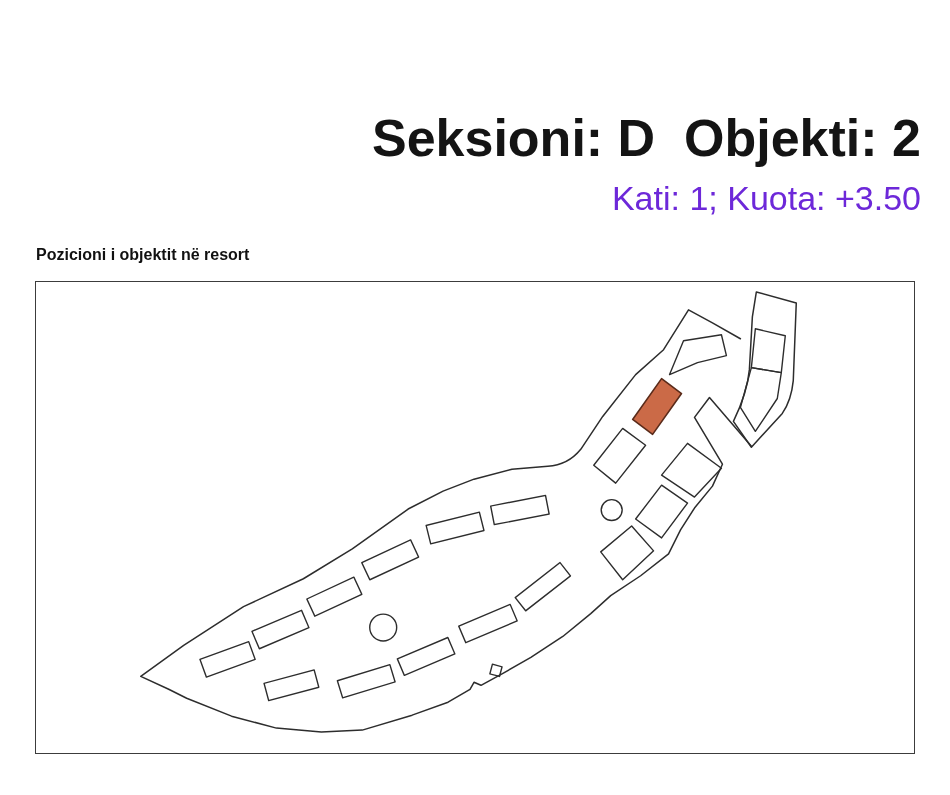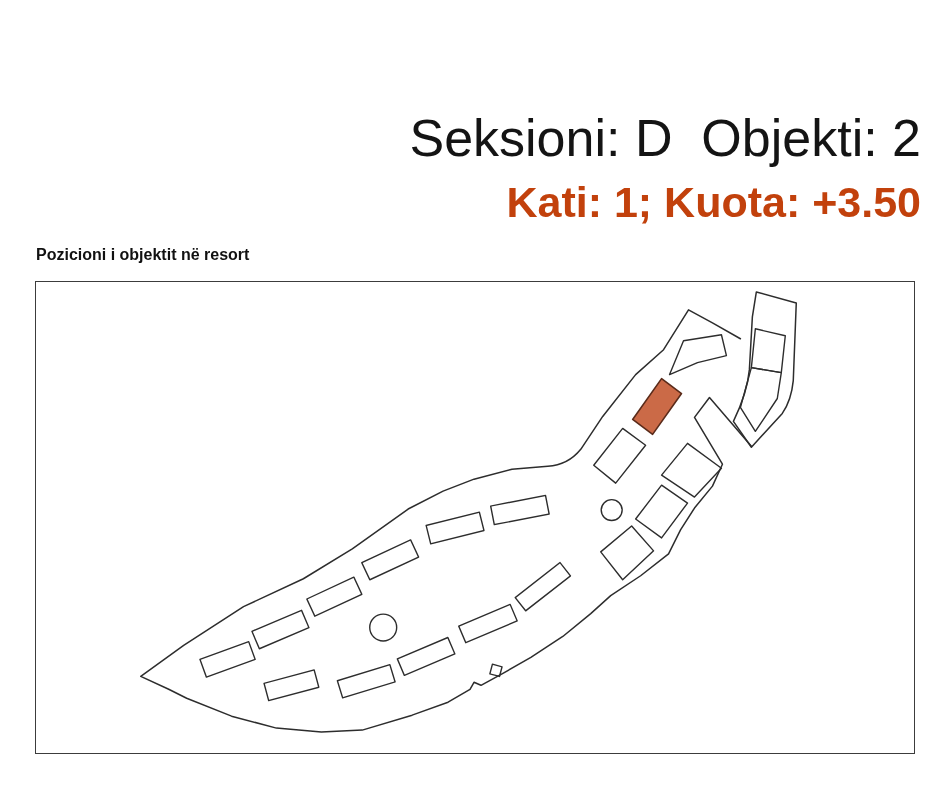--- a/index.html
+++ b/index.html
@@ -7,33 +7,33 @@
     position:relative;
     width:950px;height:795px;
     font-family:"Liberation Sans","DejaVu Sans",sans-serif;
     color:#161616;
     overflow:hidden;
   }
   .doc-title{
     position:absolute;
     top:112px;right:29px;
     font-size:52px;
-    font-weight:400;
+    font-weight:700;
     letter-spacing:0px;
     white-space:pre;
     color:#141414;
     line-height:1.0;
   }
   .doc-subtitle{
     position:absolute;
     top:181px;right:29px;
-    font-size:43px;
-    font-weight:700;
+    font-size:34px;
+    font-weight:400;
     white-space:pre;
-    color:#c2410c;
+    color:#6d28d9;
     line-height:1.0;
   }
   .map-label{
     position:absolute;
     left:36px;top:246px;
     font-size:16px;
     font-weight:700;
     color:#111;
   }
   .map-frame{

